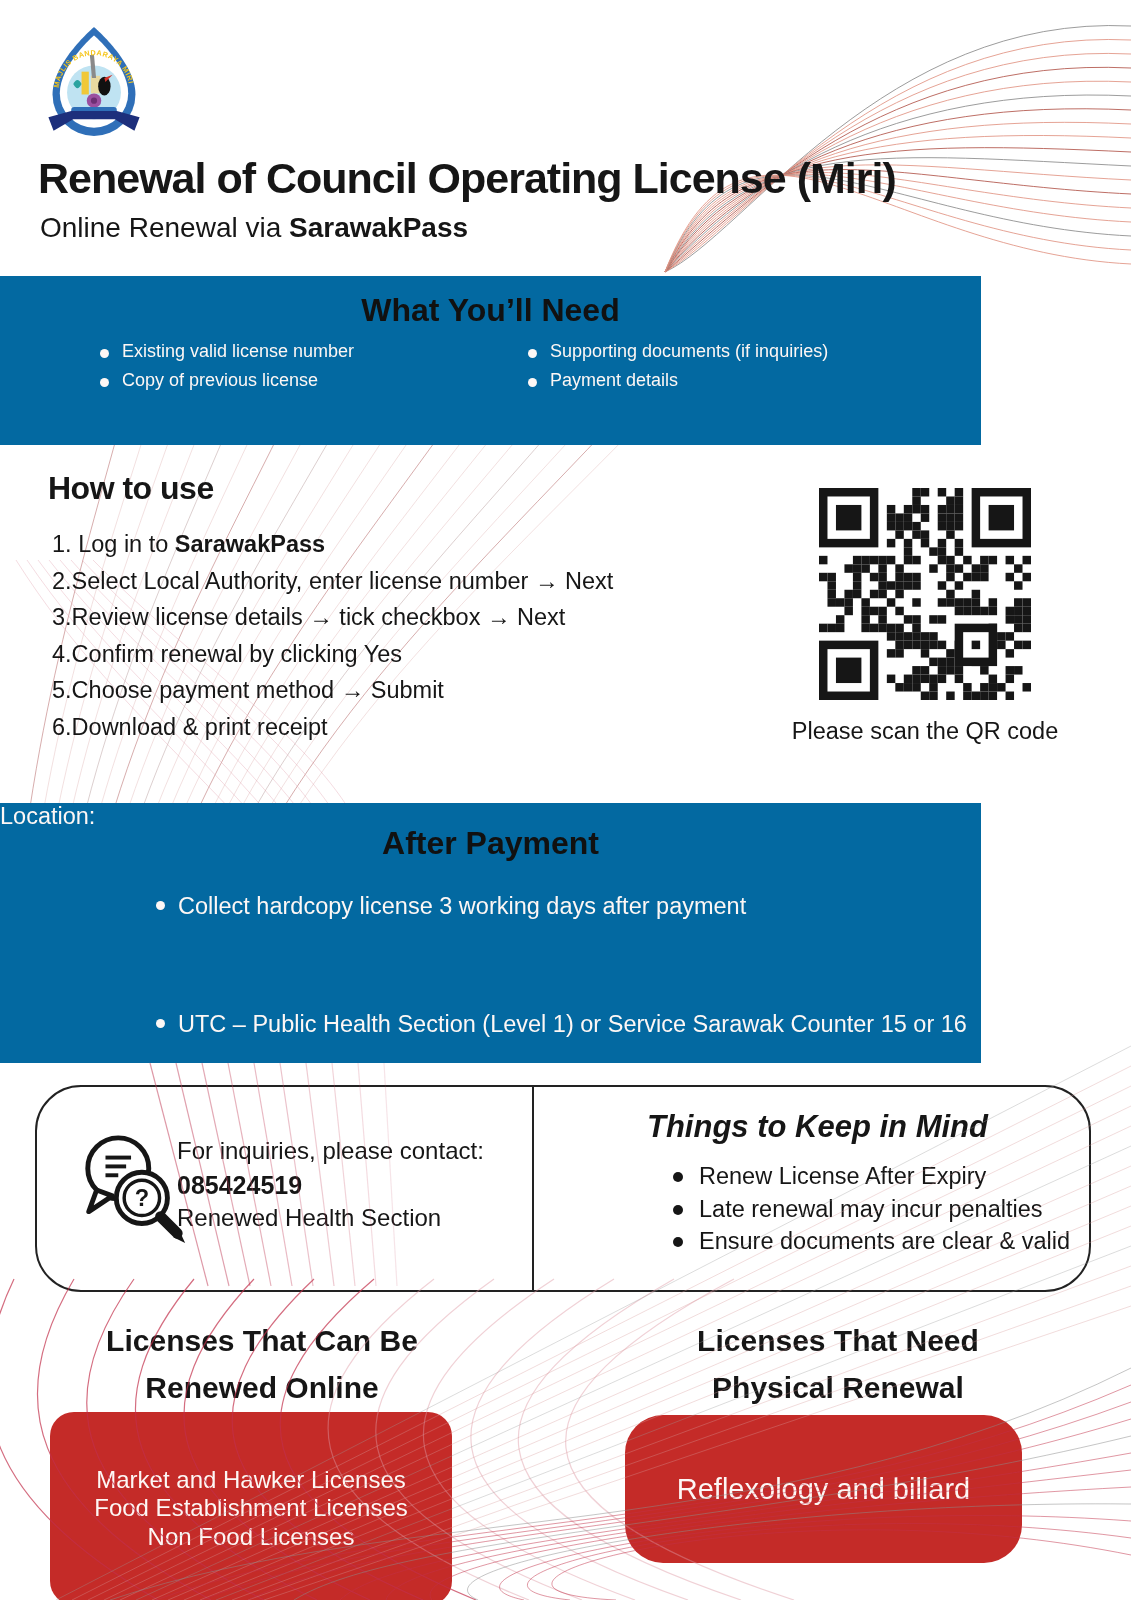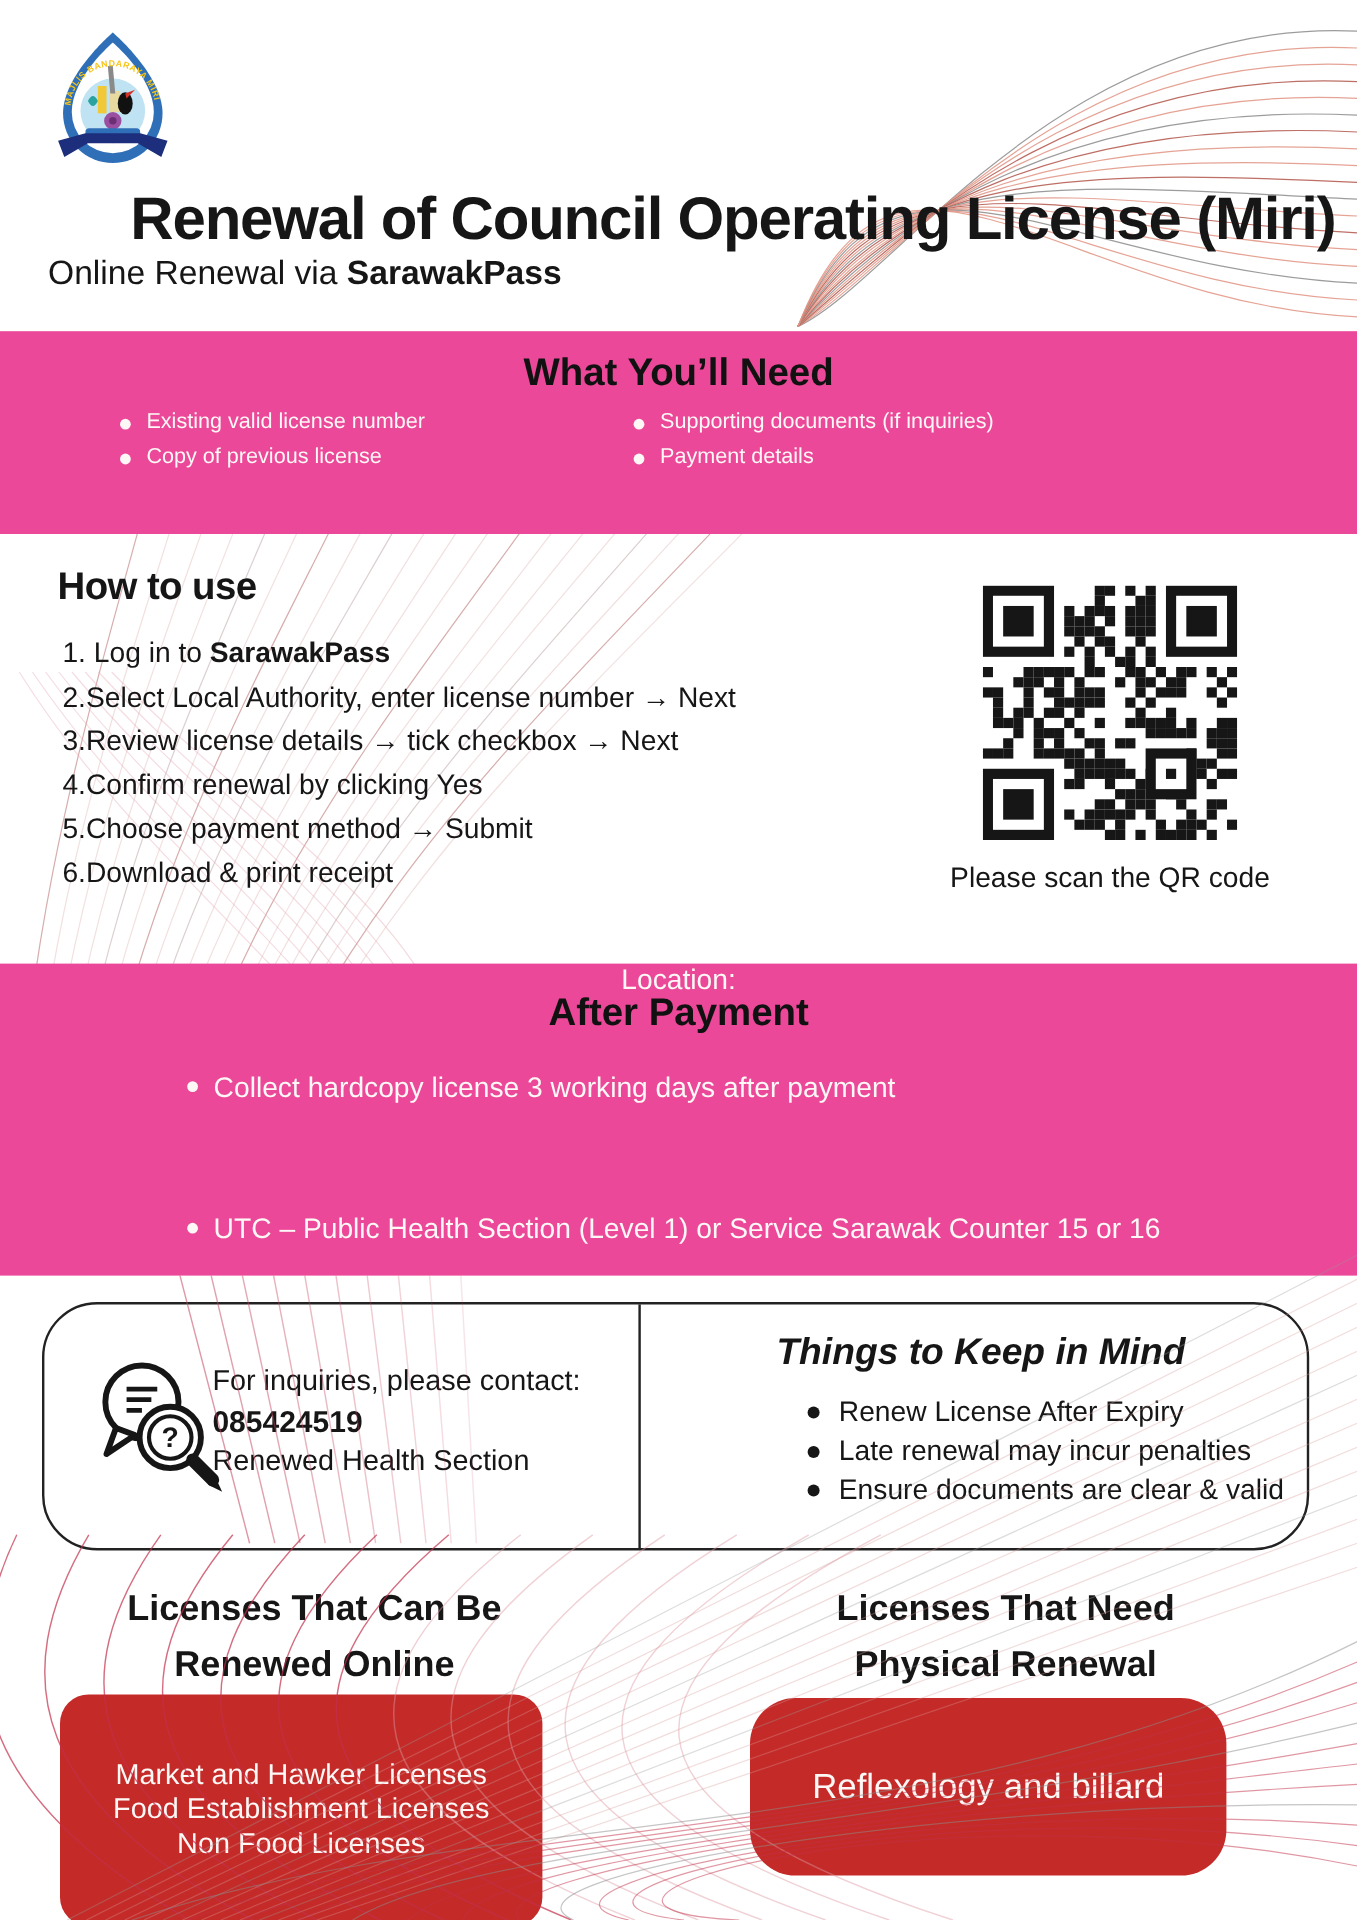--- a/index.html
+++ b/index.html
@@ -6,44 +6,44 @@
   .poster{position:relative;width:1131px;height:1600px;overflow:hidden;
           font-family:"Liberation Sans",sans-serif;color:#161616;background:#fff;}
   .poster *{box-sizing:border-box;}
   svg.decor{position:absolute;left:0;top:0;pointer-events:none;}
   #decor-under{z-index:0;}
   #decor-over{z-index:6;}
   .layer{position:absolute;z-index:1;}
 
   
   .logo{left:42px;top:24px;width:104px;height:114px;}
-  .title{left:38px;top:156px;width:1075px;font-size:50px;font-weight:bold;
-         letter-spacing:-1px;line-height:1.05;white-space:nowrap;text-align:right;}
+  .title{left:38px;top:156px;width:1075px;font-size:43px;font-weight:bold;
+         letter-spacing:-1px;line-height:1.05;white-space:nowrap;}
   .subtitle{left:40px;top:212px;font-size:28px;}
   .subtitle b{font-weight:bold;}
 
   
-  .band{left:0;width:1131px;background:#ec4899;}
+  .band{left:0;width:981px;background:#0369a1;}
   .band1{top:276px;height:169px;}
   .band2{top:803px;height:260px;}
   .band h2{position:absolute;left:0;width:100%;text-align:center;margin:0;
            font-size:32px;font-weight:bold;color:#111;}
   .band1 h2{top:16px;}
   .band2 h2{top:22px;}
   .wbullets{position:absolute;margin:0;padding:0;list-style:none;color:#fdf7f5;font-size:18px;}
   .wbullets li{position:relative;padding-left:26px;margin-bottom:11px;line-height:1.0;}
   .wbullets li::before{content:"";position:absolute;left:4px;top:7px;width:9px;height:9px;
            border-radius:50%;background:#fdf7f5;}
   .ul-left{left:96px;top:66px;}
   .ul-right{left:524px;top:66px;}
   .b2-row{position:absolute;color:#fdf7f5;font-size:23.5px;padding-left:26px;}
   .b2-row::before{content:"";position:absolute;left:4px;top:8px;width:9px;height:9px;
            border-radius:50%;background:#fdf7f5;}
   .b2-bullet1{left:152px;top:90px;}
-  .b2-location{left:143px;top:160px;color:#fdf7f5;font-size:23.5px;text-align:center;}
+  .b2-location{left:143px;top:160px;color:#fdf7f5;font-size:23.5px;}
   .b2-bullet2{left:152px;top:208px;}
 
   
   .howto-h{left:48px;top:470px;font-size:32px;font-weight:bold;letter-spacing:-0.5px;}
   .steps{left:52px;top:533px;width:710px;font-size:23.5px;}
   .step{display:flex;margin-bottom:13px;line-height:1.0;}
   .step .num{white-space:pre;}
   .step b{font-weight:bold;}
 
   

